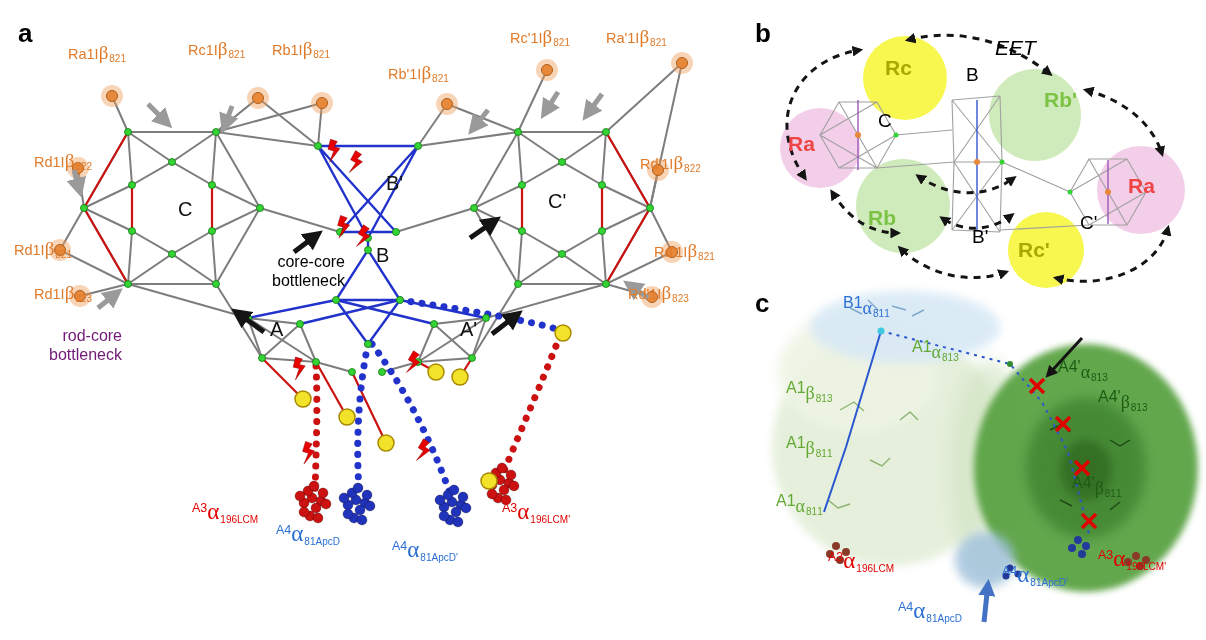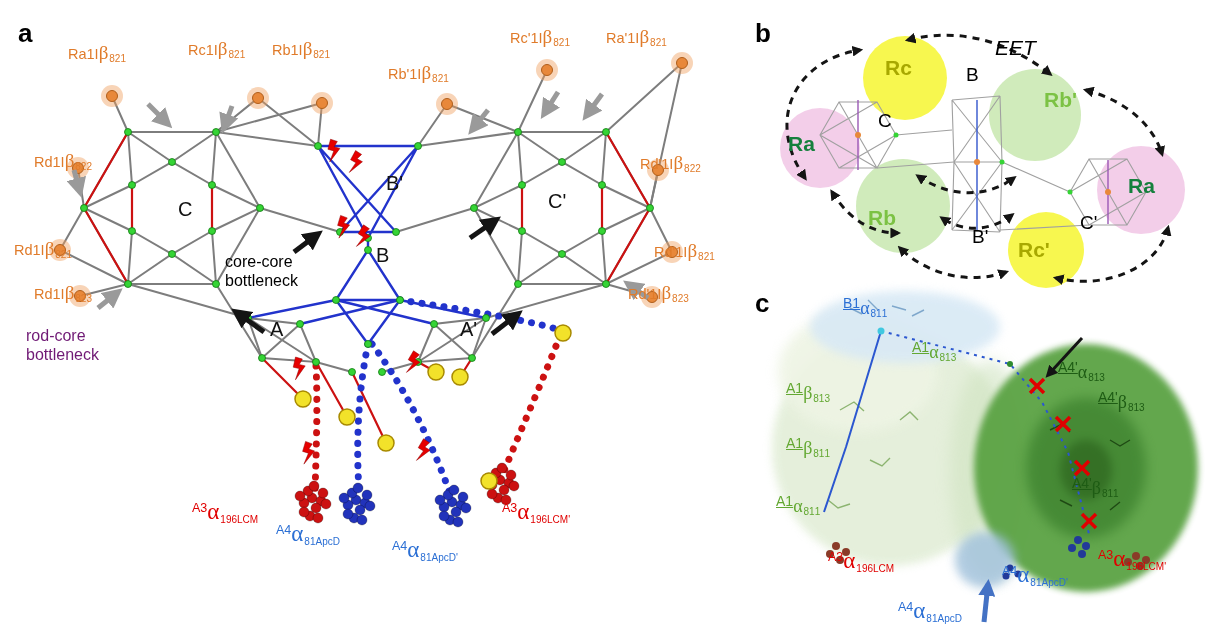--- a/index.html
+++ b/index.html
@@ -8,41 +8,41 @@
   svg{position:absolute;left:0;top:0;}
   .panel-letter{position:absolute;font-size:26px;font-weight:bold;color:#000;}
   
   .rodlbl{position:absolute;color:#e07b2a;font-size:14.5px;white-space:nowrap;}
   .rodlbl .base{font-size:19px;font-family:"Liberation Serif",serif;}
   .ss{display:inline-flex;flex-direction:row;align-items:flex-start;font-size:10px;
       line-height:9px;margin-left:1px;vertical-align:-3px;}
   
   .corelbl{position:absolute;font-size:20px;color:#111;}
   
-  .note{position:absolute;white-space:pre-line;text-align:left;font-size:16px;line-height:19px;}
+  .note{position:absolute;white-space:pre-line;text-align:right;font-size:16px;line-height:19px;}
   .note.gray{color:#701a75;}
   
   .term{position:absolute;white-space:nowrap;font-size:13px;}
   .term .pre{display:inline-block;transform:translateY(-7px);font-size:12.5px;}
   .term .base{font-size:23px;font-family:"Liberation Serif",serif;}
   .term .ss{font-size:10px;line-height:10px;vertical-align:-4px;}
   .site{position:absolute;white-space:nowrap;font-size:12px;}
-  .site .pre{display:inline-block;transform:translateY(-6px);font-size:14px;text-decoration:underline;}
+  .site .pre{display:inline-block;transform:translateY(-6px);font-size:16px;}
   .site .base{font-size:18px;font-family:"Liberation Serif",serif;}
   .site .ss{font-size:10px;line-height:9px;vertical-align:-3px;}
   .c-red{color:#e00000;}
   .c-blue{color:#2b6fd4;}
   .c-green{color:#63a832;}
   .c-dgreen{color:#1e5c14;}
   .caption{position:absolute;font-size:22px;font-weight:bold;color:#000;text-align:center;}
   
   .blbl{position:absolute;font-size:21px;font-weight:bold;}
   .b-olive{color:#a8a800;}
   .b-green{color:#7cc244;}
-  .b-pink{color:#15803d;}
+  .b-pink{color:#ef4444;}
   .bletter{position:absolute;font-size:19px;color:#000;}
   .eet{position:absolute;font-size:21px;color:#000;font-style:italic;}
 </style>
 </head>
 <body>
 
 <div class="fig">
 
 <svg width="1206" height="640" viewBox="0 0 1206 640">
   <defs>

